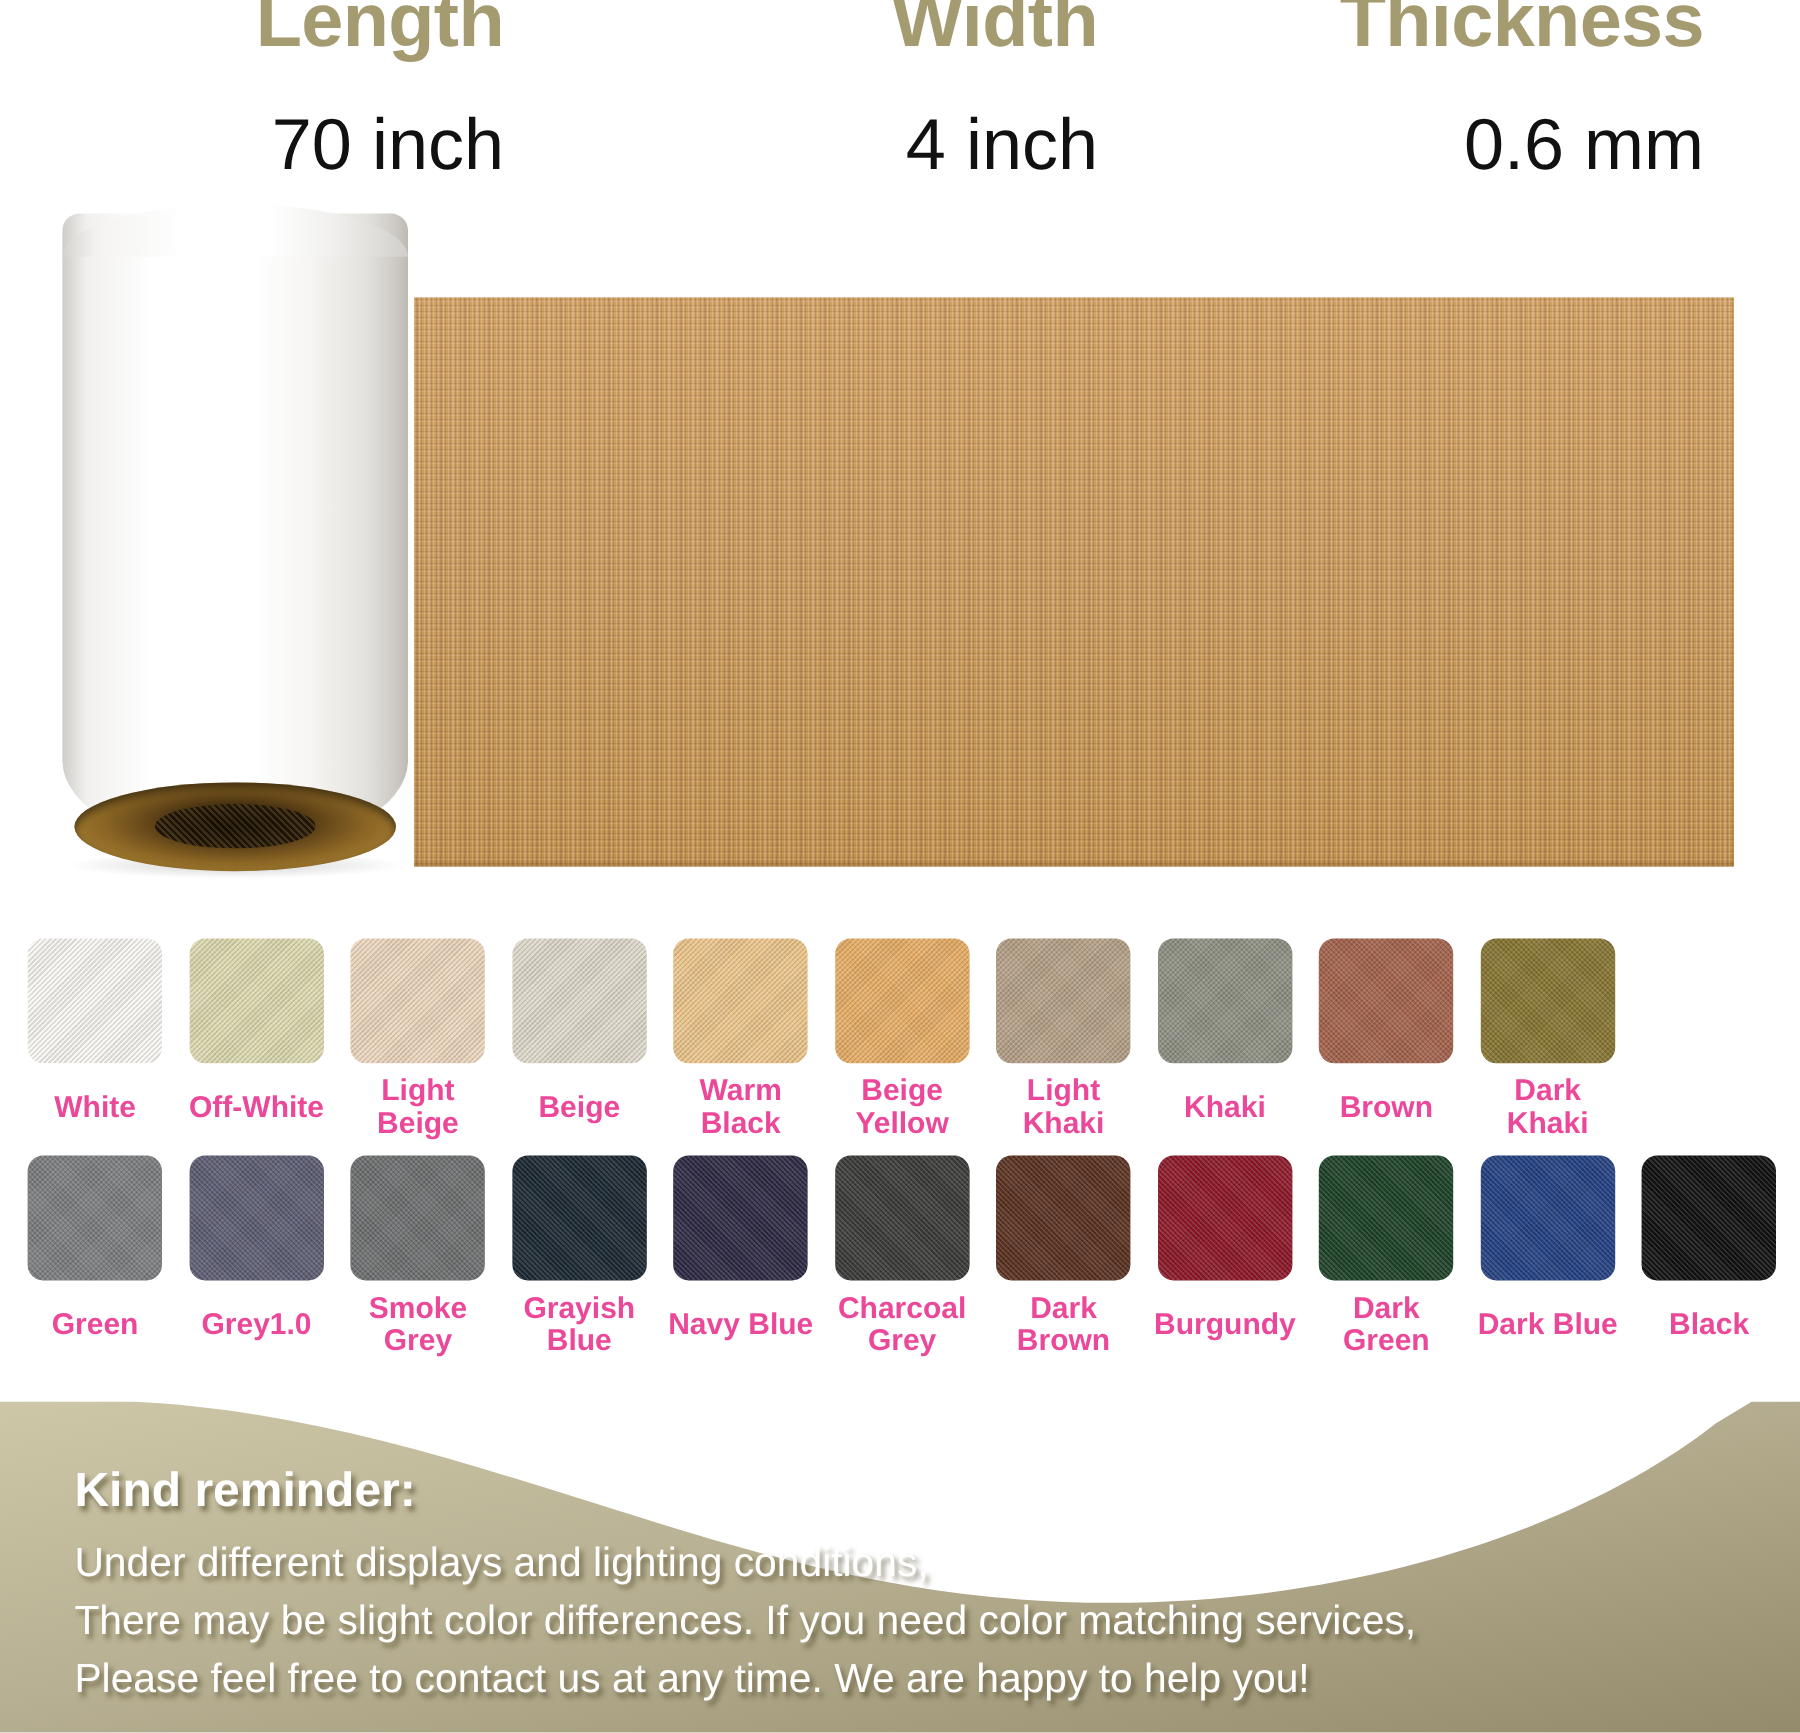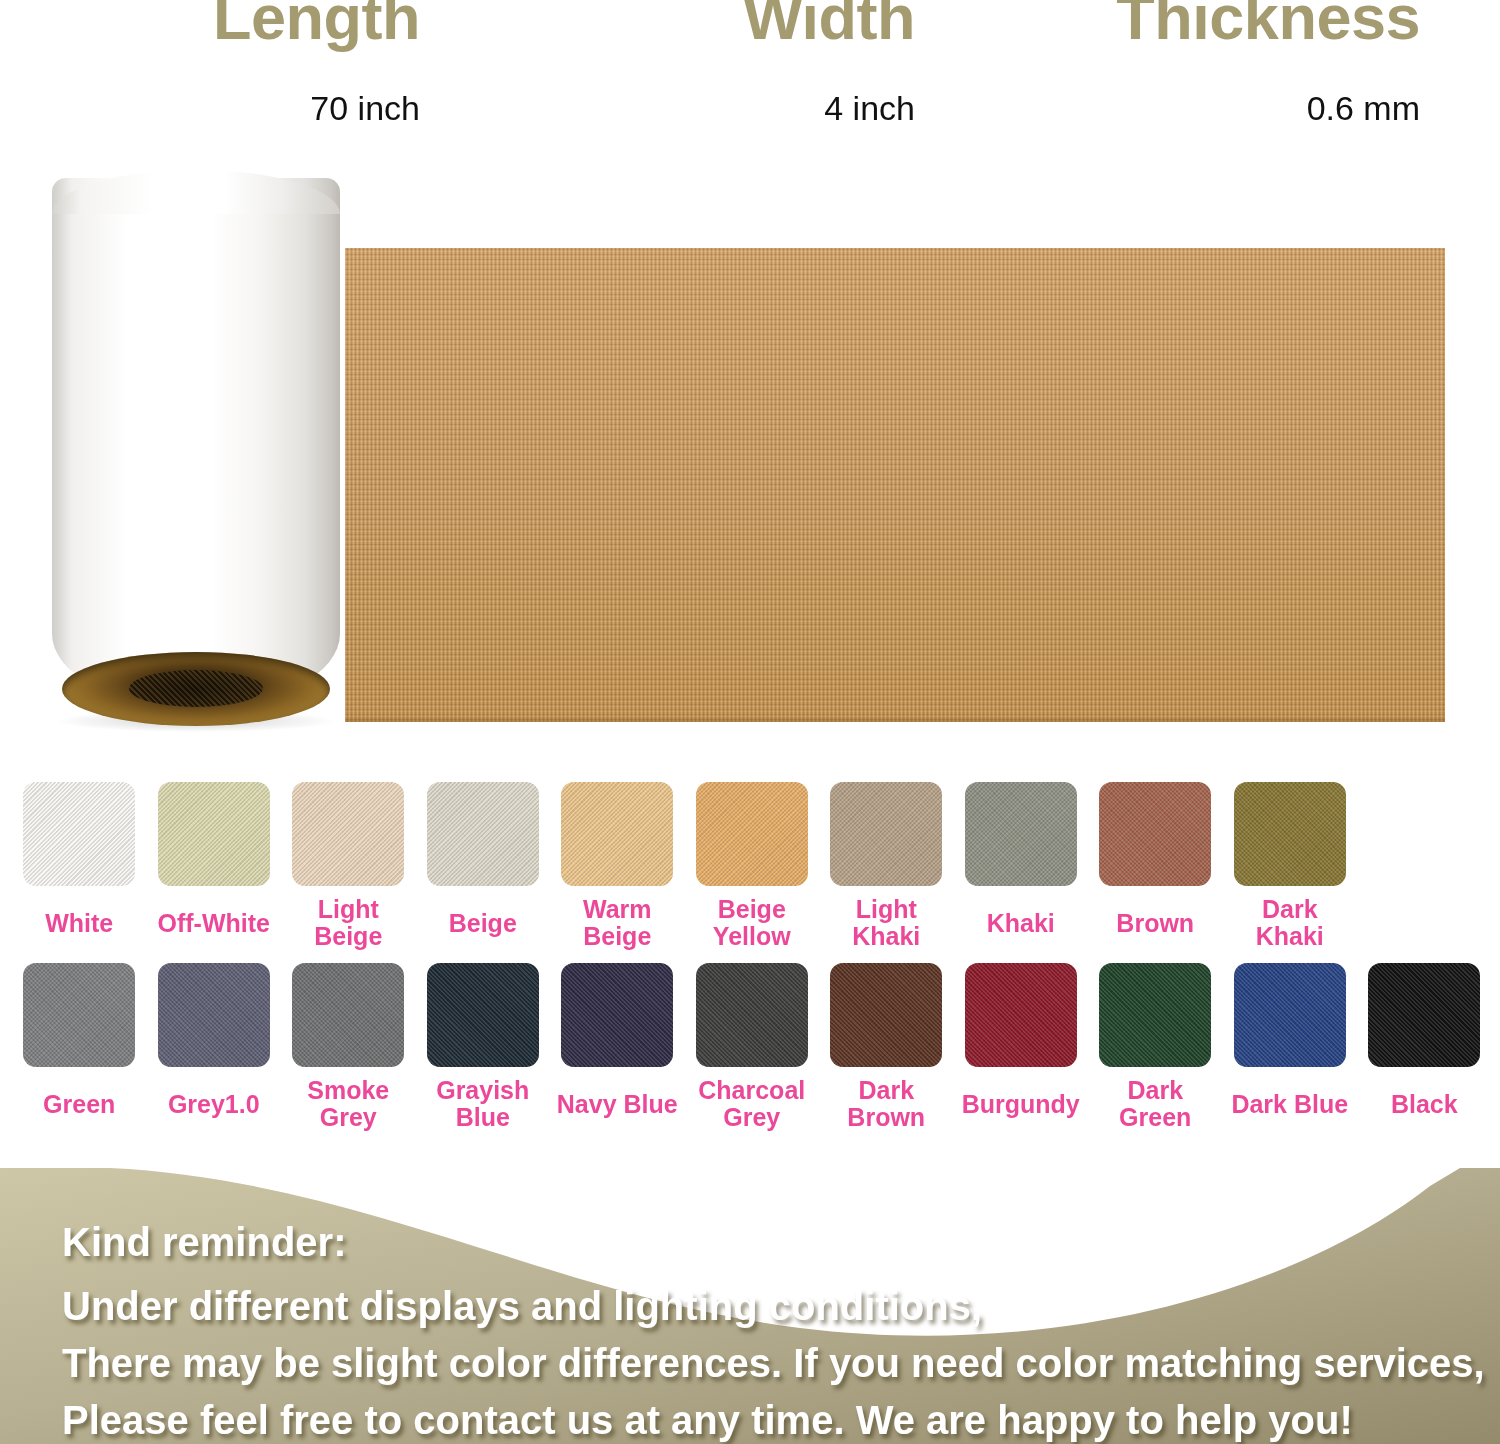--- a/index.html
+++ b/index.html
@@ -36,21 +36,21 @@
   .spec-title {
     font-size: 63px;
     font-weight: bold;
     color: #a59b70;
     line-height: 1;
     margin-top: -14px;
     letter-spacing: -0.5px;
     white-space: nowrap;
   }
   .spec-value {
-    font-size: 34px;
+    font-size: 60px;
     font-weight: normal;
     color: #111111;
     line-height: 1;
     margin-top: 42px;
     white-space: nowrap;
   }
 
   
   .product-area {
     position: absolute;
@@ -232,22 +232,22 @@
     text-shadow: 3px 4px 4px rgba(60,52,20,0.55);
   }
   .reminder-title {
     font-size: 40px;
     font-weight: bold;
     line-height: 1.0;
     margin-bottom: 16px;
     white-space: nowrap;
   }
   .reminder-line {
-    font-size: 40px;
-    font-weight: bold;
+    font-size: 34px;
+    font-weight: normal;
     line-height: 1.43;
     white-space: nowrap;
   }
 </style>
 </head>
 <body>
 
 <div class="spec-row">
   <div class="spec-col c1">
     <div class="spec-title">Length</div>
@@ -288,21 +288,21 @@
       <div class="swatch-cell">
         <div class="swatch-chip" style="background-color: rgb(236, 214, 189);"></div>
         <div class="swatch-label">Light Beige</div>
       </div>
       <div class="swatch-cell">
         <div class="swatch-chip" style="background-color: rgb(222, 217, 203);"></div>
         <div class="swatch-label">Beige</div>
       </div>
       <div class="swatch-cell">
         <div class="swatch-chip" style="background-color: rgb(236, 198, 140);"></div>
-        <div class="swatch-label">Warm Beige</div>
+        <div class="swatch-label">Warm Black</div>
       </div>
       <div class="swatch-cell">
         <div class="swatch-chip" style="background-color: rgb(230, 174, 102);"></div>
         <div class="swatch-label">Beige Yellow</div>
       </div>
       <div class="swatch-cell">
         <div class="swatch-chip" style="background-color: rgb(182, 161, 137);"></div>
         <div class="swatch-label">Light Khaki</div>
       </div>
       <div class="swatch-cell">

